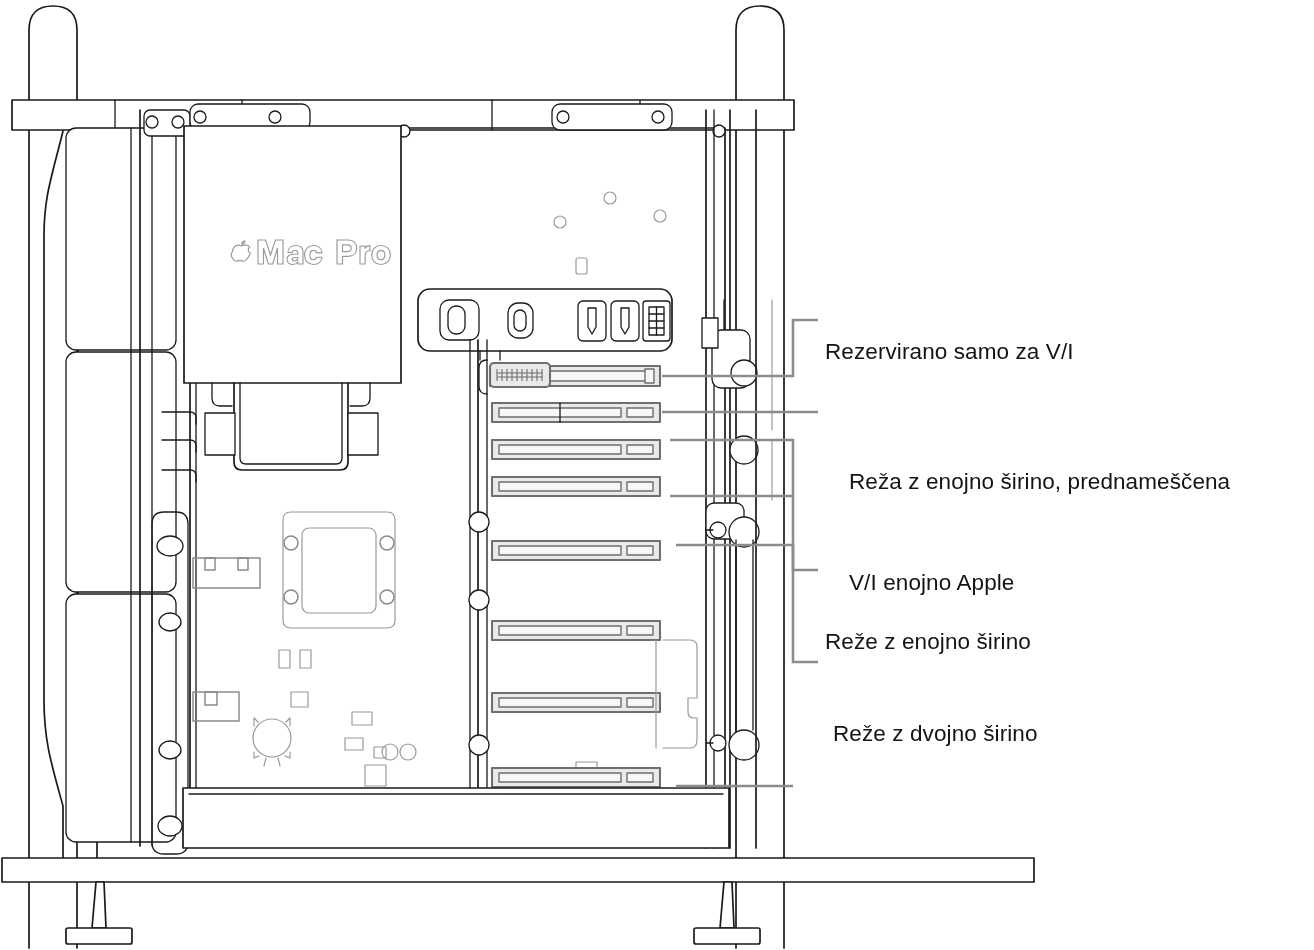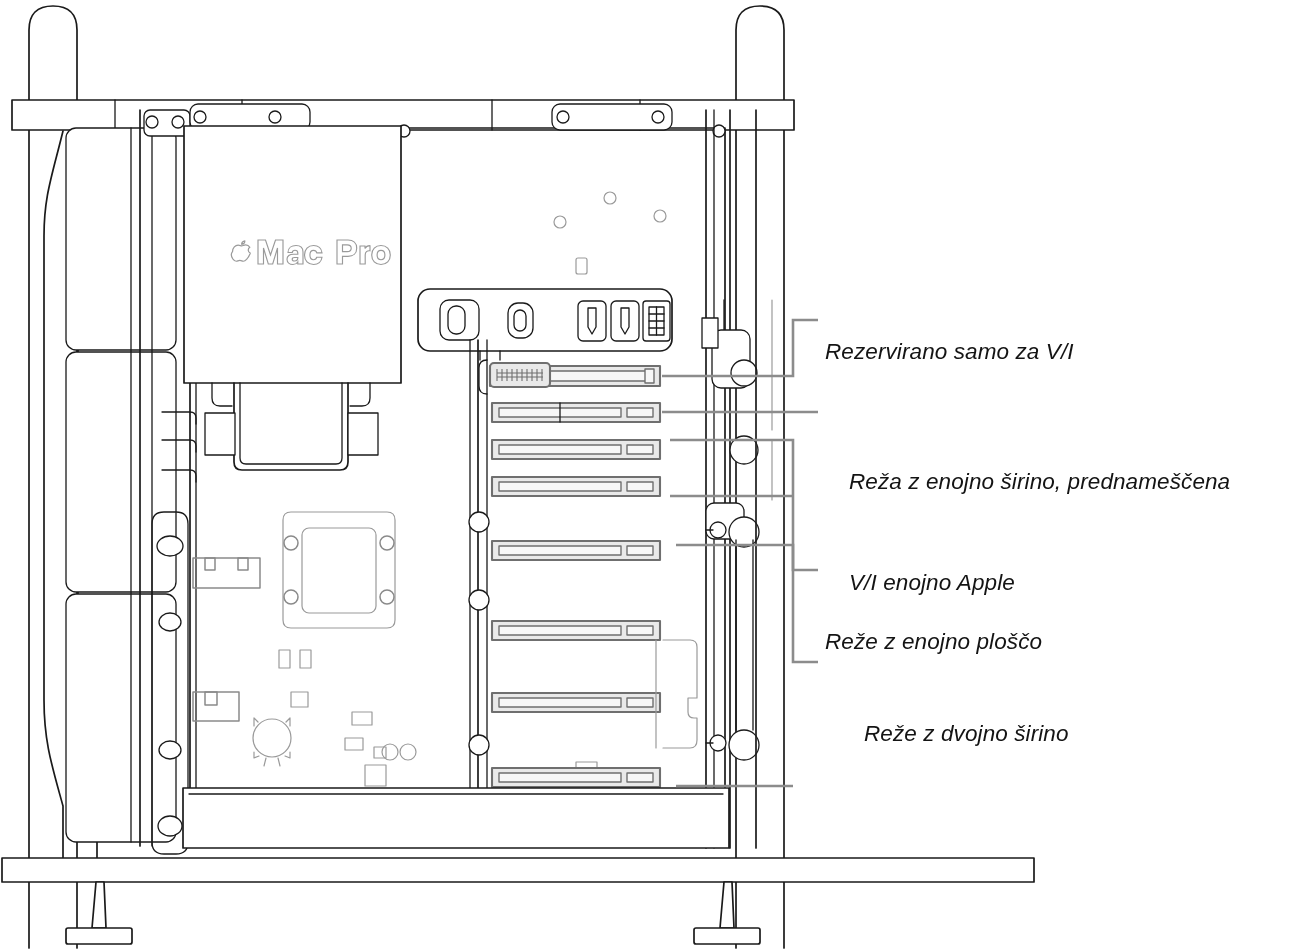--- a/index.html
+++ b/index.html
@@ -2,21 +2,21 @@
 <html><head>
 <meta charset="utf-8">
 <style>
   html,body{margin:0;padding:0;background:#ffffff;}
   body{
     width:1314px;height:950px;
     font-family:"Liberation Sans","DejaVu Sans",sans-serif;
     -webkit-font-smoothing:antialiased;
     overflow:hidden;
   }
-  #stage{position:relative;width:1314px;height:950px;background:#a16207;font-style:italic;}
+  #stage{position:relative;width:1314px;height:950px;background:#a16207;}
   #art{position:absolute;left:0;top:0;width:1314px;height:950px;}
   .callout{
     position:absolute;
     font-family:"Liberation Sans","DejaVu Sans",sans-serif;
     font-size:22.5px;
     line-height:33.5px;
     color:#141414;
     white-space:pre;
     letter-spacing:0.1px;
   }
@@ -372,20 +372,20 @@
   <div class="callout" style="left:825px;top:268px;">
     <div>Rezervirano samo za V/I</div>
   </div>
 
   <div class="callout" style="left:825px;top:398px;margin-left:24px;">
     <div>Reža z enojno širino, prednameščena</div>
     <div>V/I enojno Apple</div>
   </div>
 
   <div class="callout" style="left:825px;top:558px;">
-    <div>Reže z enojno ploščo</div>
+    <div>Reže z enojno širino</div>
   </div>
 
-  <div class="callout" style="left:864px;top:650px;">
+  <div class="callout" style="left:833px;top:650px;">
     <div>Reže z dvojno širino</div>
   </div>
 
 </div>
 
 </body></html>

